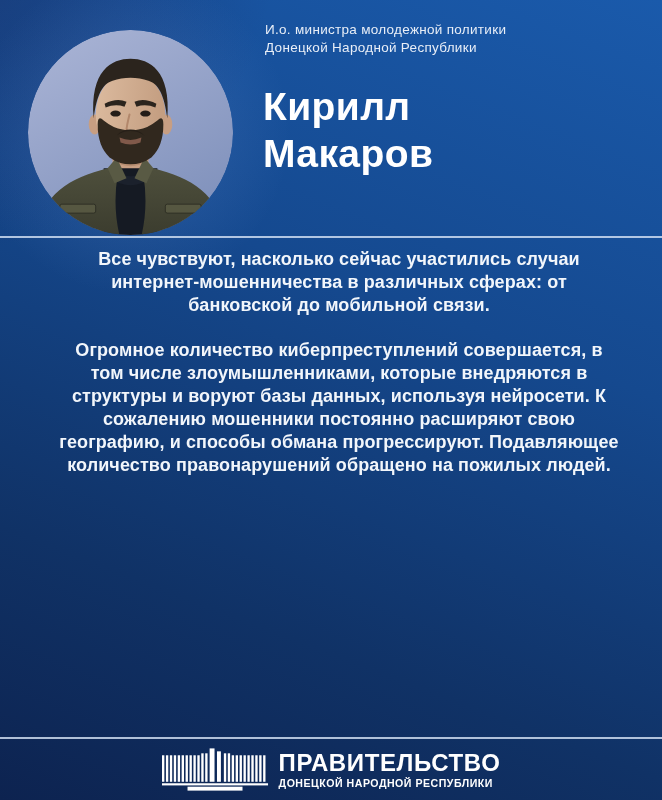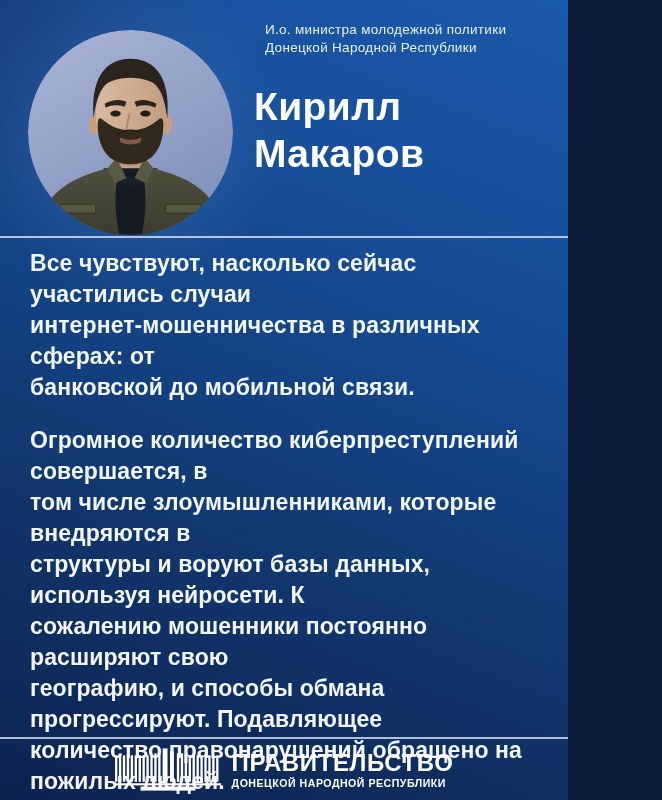--- a/index.html
+++ b/index.html
@@ -1,17 +1,17 @@
 <!DOCTYPE html>
 <html><head>
 <meta charset="utf-8">
 <style>
   html,body{margin:0;padding:0;background:#0a1a38;}
   .page{
-    position:relative;width:568px;height:800px;overflow:hidden;
+    position:relative;width:662px;height:800px;overflow:hidden;
     font-family:"Liberation Sans",sans-serif;
     background:
       radial-gradient(ellipse 70% 55% at -6% -6%, rgba(28,34,78,0.42), rgba(28,34,78,0) 68%),
       linear-gradient(201deg,#1a5aab 0%, #15498f 38%, #103266 74%, #0d2350 100%);
   }
   .photo-glow{
     position:absolute;left:-45px;top:-42px;width:350px;height:350px;border-radius:50%;
     background:radial-gradient(circle, rgba(140,170,230,0.22) 0%, rgba(140,170,230,0) 65%);
     pointer-events:none;
   }
@@ -19,38 +19,38 @@
     position:absolute;left:27px;top:29px;width:207px;height:207px;border-radius:50%;
     overflow:hidden;
   }
   .photo svg{display:block;width:100%;height:100%;}
   .role{
     position:absolute;left:265px;top:21px;
     color:#e8eef7;font-size:13.5px;line-height:17.6px;font-weight:400;
     letter-spacing:0.3px;white-space:pre-line;
   }
   .name{
-    position:absolute;left:254px;top:83px;
+    position:absolute;left:263px;top:83px;
     color:#ffffff;font-size:39px;line-height:47px;font-weight:700;
     letter-spacing:0.4px;white-space:pre-line;
   }
   .divider{
     position:absolute;left:0;right:0;height:2px;
     background:rgba(212,226,244,0.82);
   }
   .divider.top{top:236px;}
   .divider.bottom{top:737px;}
   .body-text{
     position:absolute;left:0;right:0;top:238px;
     padding:10px 14px 0 30px;
   }
   .body-text p{
     margin:0 0 22px 0;
-    color:#f2f6fb;font-size:23px;line-height:31px;font-weight:700;
-    letter-spacing:0.1px;white-space:pre-line;
+    color:#f2f6fb;font-size:18px;line-height:23px;font-weight:700;
+    letter-spacing:0.1px;white-space:pre-line;text-align:center;
   }
   .footer{
     position:absolute;left:0;right:0;top:739px;height:61px;
     display:flex;align-items:center;justify-content:center;gap:9px;
   }
   .logo-icon svg{display:block;width:108px;height:44px;}
   .logo-text{display:flex;flex-direction:column;justify-content:center;}
   .org-name{
     color:#ffffff;font-size:24px;line-height:24px;font-weight:700;letter-spacing:0.6px;
   }

